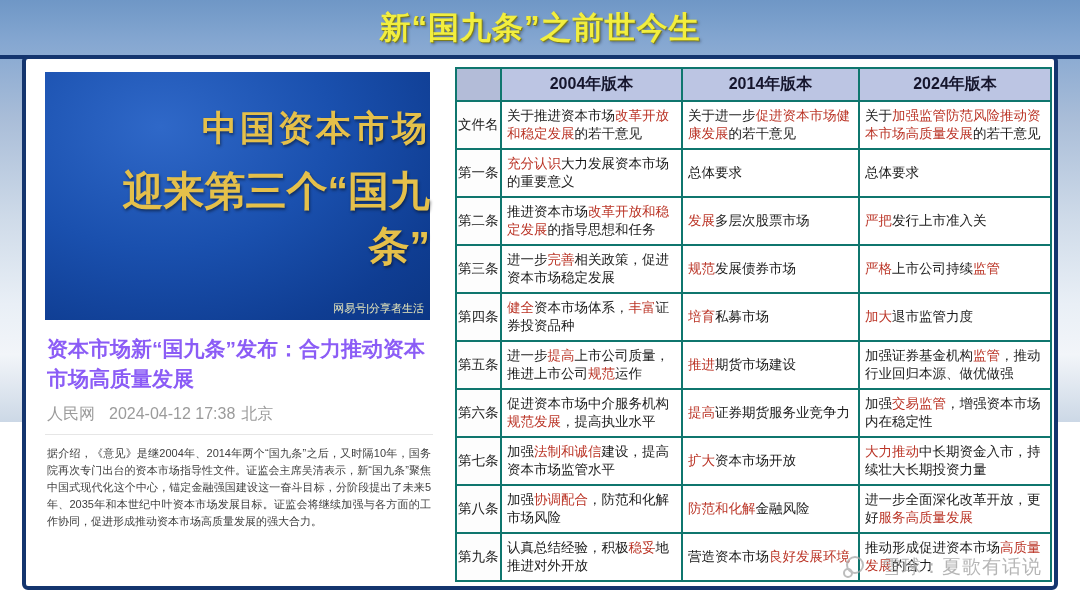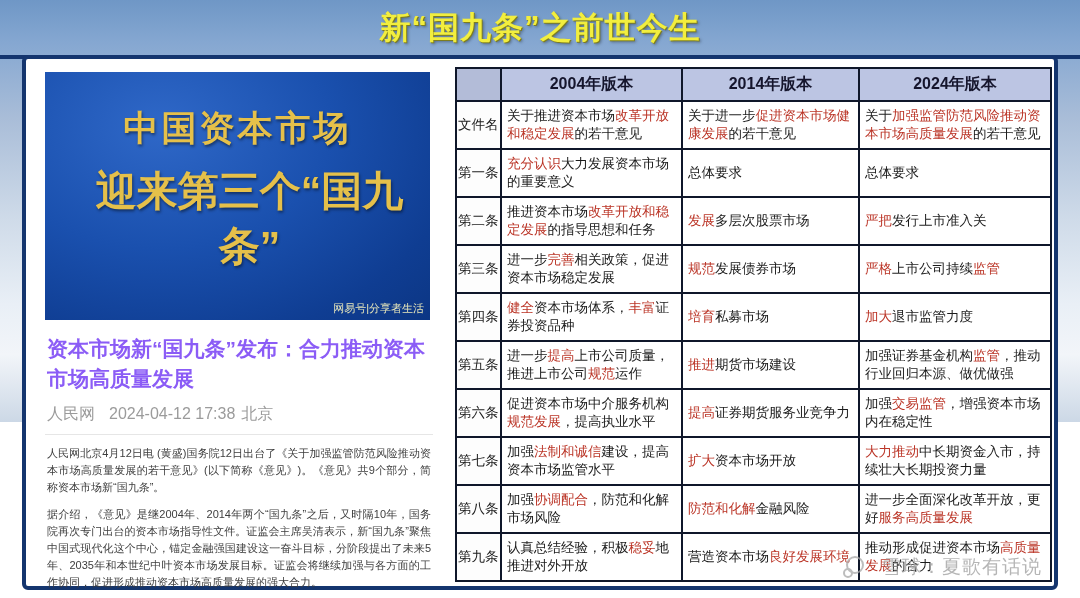--- a/index.html
+++ b/index.html
@@ -28,21 +28,21 @@
     position:absolute;left:22px;top:55px;width:1036px;height:535px;
     box-sizing:border-box;background:#ffffff;border:4px solid #14356e;border-radius:6px;
   }
   
   .left-panel{position:absolute;left:19px;top:13px;width:388px;}
   .promo{
     position:relative;width:385px;height:248px;
     background:radial-gradient(ellipse at 30% 22%,#2f68c8 0%,#1a50ae 45%,#0f3d92 80%,#0c3684 100%);
     display:flex;align-items:center;justify-content:center;
   }
-  .promo-text{margin-top:-14px;text-align:center;color:#e5c04a;font-weight:bold;
+  .promo-text{margin-top:-14px;text-align:right;color:#e5c04a;font-weight:bold;
     text-shadow:1px 2px 3px rgba(0,0,0,.45);}
   .promo-text .l1{font-size:35px;letter-spacing:3px;}
   .promo-text .l2{font-size:41px;margin-top:12px;letter-spacing:0px;margin-left:24px;}
   .promo-wm{
     position:absolute;right:6px;bottom:4px;font-size:11px;color:#f3f0bd;opacity:.95;
   }
   .headline{
     margin:14px 2px 0 2px;font-size:21px;line-height:1.45;font-weight:bold;color:#8b5cf6;
   }
   .byline{margin:9px 2px 0 2px;font-size:16px;color:#9b9b9b;}
@@ -52,21 +52,21 @@
   .para{
     margin:0 2px 10px 2px;font-size:11px;line-height:1.55;color:#3d3d3d;text-align:justify;
   }
   
   .table-panel{position:absolute;left:429px;top:8px;width:600px;}
   table.cmp{
     border-collapse:collapse;table-layout:fixed;width:595px;
     font-size:13.5px;color:#1b1b1b;
   }
   table.cmp th,table.cmp td{
-    border:2px solid #0f172a;overflow:hidden;
+    border:2px solid #0f766e;overflow:hidden;
   }
   table.cmp thead tr{height:33px;}
   table.cmp thead th{
     background:#bcc5e3;font-size:16px;font-weight:bold;color:#15152c;text-align:center;
   }
   table.cmp thead th.corner{background:#b3bcd8;}
   table.cmp tbody tr{height:48px;}
   td.row-label{
     text-align:left;vertical-align:middle;background:#fdfdfd;font-size:13.5px;
     padding:0 1px;
@@ -104,21 +104,20 @@
       </div>
 
       <h2 class="headline">资本市场新“国九条”发布：合力推动资本市场高质量发展</h2>
 
       <div class="byline">
         <span class="src">人民网</span><span>2024-04-12 17:38</span><span class="loc">北京</span>
       </div>
 
       <hr class="rule">
 
-      <p class="para">人民网北京4月12日电 (黄盛)国务院12日出台了《关于加强监管防范风险推动资本市场高质量发展的若干意见》(以下简称《意见》)。《意见》共9个部分，简称资本市场新“国九条”。</p>
       <p class="para">据介绍，《意见》是继2004年、2014年两个“国九条”之后，又时隔10年，国务院再次专门出台的资本市场指导性文件。证监会主席吴清表示，新“国九条”聚焦中国式现代化这个中心，锚定金融强国建设这一奋斗目标，分阶段提出了未来5年、2035年和本世纪中叶资本市场发展目标。证监会将继续加强与各方面的工作协同，促进形成推动资本市场高质量发展的强大合力。</p>
     </div>
 
     <div class="table-panel">
       <table class="cmp">
         <colgroup>
           <col style="width:45px">
             <col style="width:181px">
             <col style="width:177px">
             <col style="width:192px">

